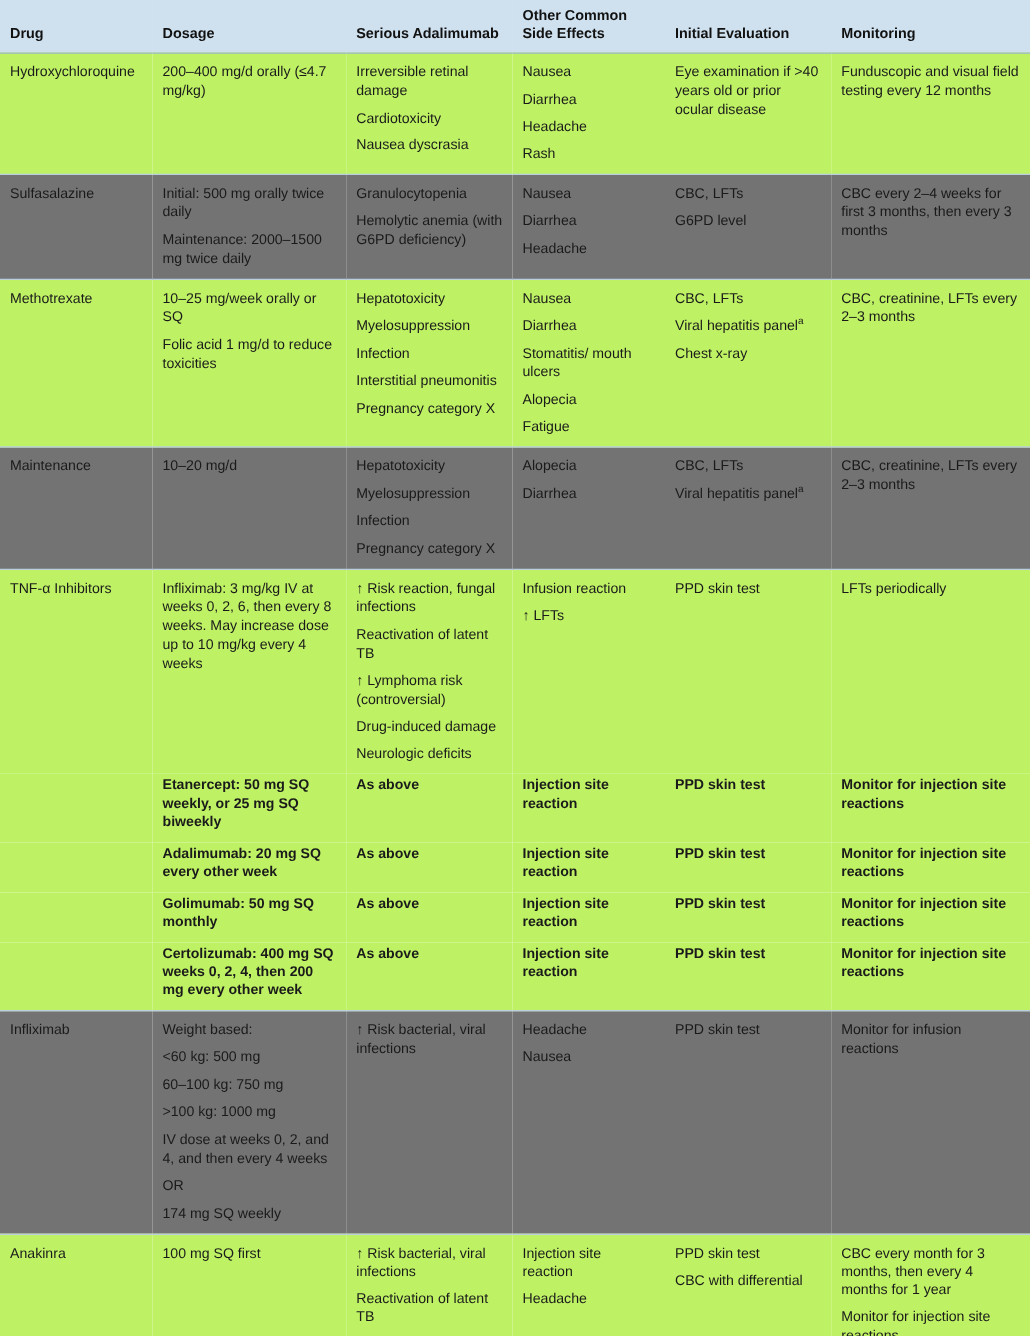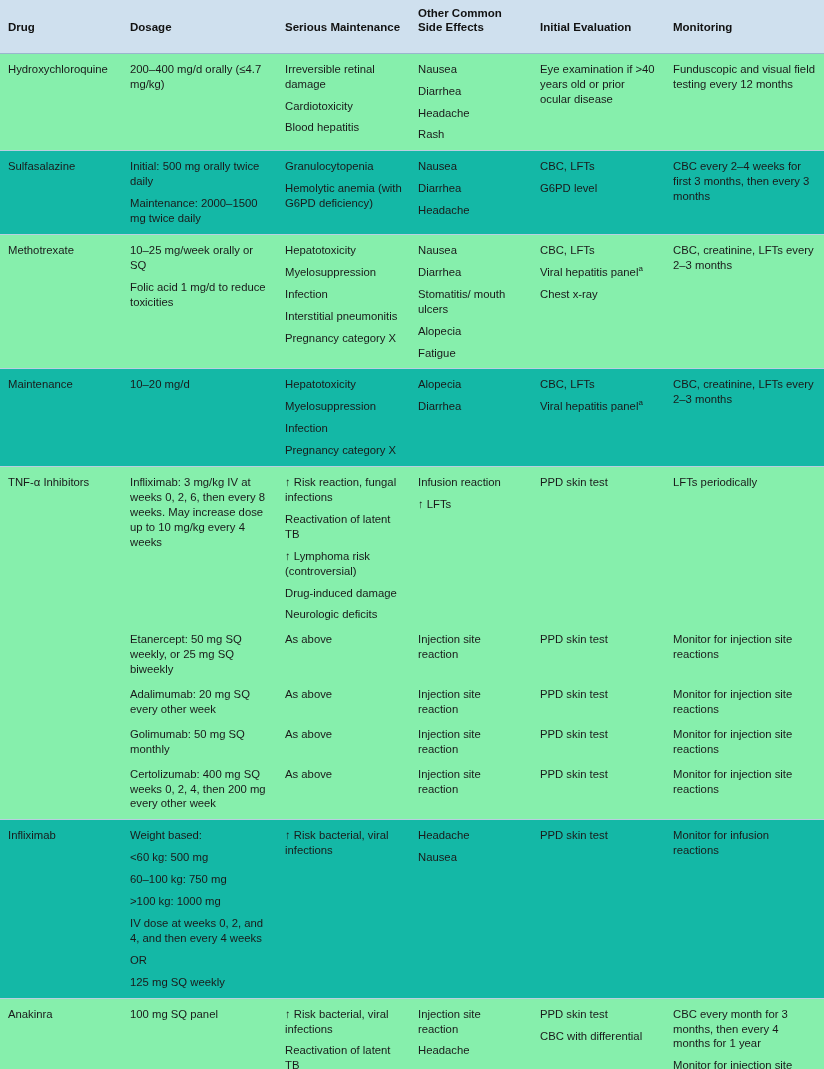--- a/index.html
+++ b/index.html
@@ -22,42 +22,43 @@
   #drug-table col.c-tox      { width: 133px; }
   #drug-table col.c-side     { width: 122px; }
   #drug-table col.c-eval     { width: 133px; }
   #drug-table col.c-mon      { width: 159px; }
 
   thead th {
     text-align: left;
     font-size: 11.5px;
     font-weight: bold;
     color: #111;
-    padding: 6px 8px 18px 8px;
+    padding: 6px 8px 7px 8px;
     vertical-align: bottom;
     background: #cfe0ee;
     border-bottom: 1px solid #9ab6cd;
     line-height: 1.25;
     margin-top: 32px;
   }
   thead tr {
     background: #cfe0ee;
   }
   tbody td {
     font-size: 11.3px;
     line-height: 1.32;
     vertical-align: top;
     padding: 8px 8px 8px 8px;
     border-top: 1px solid #b9cfe0;
   }
-  tbody tr.band-a td { background: #86efac; }
-  tbody tr.band-b td { background: #14b8a6; }
+  tbody tr.band-a td { background: #bef264; }
+  tbody tr.band-b td { background: #737373; }
   tbody tr.sub td {
     border-top: none;
     padding-top: 2px;
+    font-weight: bold;
   }
   .cell-list {
     margin: 0;
     padding: 0;
     list-style: none;
   }
   .cell-list li {
     margin: 0 0 7px 0;
   }
   .cell-list li:last-child {
@@ -81,39 +82,39 @@
       <col class="c-dosage">
       <col class="c-tox">
     <col class="c-side">
       <col class="c-eval">
       <col class="c-mon">
   </colgroup>
   <thead>
     <tr>
       <th>Drug</th>
       <th>Dosage</th>
-      <th>Serious Maintenance</th>
+      <th>Serious Adalimumab</th>
       <th>Other Common Side Effects</th>
       <th>Initial Evaluation</th>
       <th>Monitoring</th>
     </tr>
   </thead>
   <tbody id="table-body">
       <tr class="band-a">
         <td><span class="drugname">Hydroxychloroquine</span></td>
         <td>
           <ul class="cell-list">
             <li>200–400 mg/d orally (≤4.7 mg/kg)</li>
           </ul>
         </td>
         <td>
           <ul class="cell-list">
             <li>Irreversible retinal damage</li>
             <li>Cardiotoxicity</li>
-            <li>Blood hepatitis</li>
+            <li>Nausea dyscrasia</li>
           </ul>
         </td>
         <td>
           <ul class="cell-list">
             <li>Nausea</li>
             <li>Diarrhea</li>
             <li>Headache</li>
             <li>Rash</li>
           </ul>
         </td>
@@ -381,21 +382,21 @@
       <tr class="band-b">
         <td><span class="drugname">Infliximab</span></td>
         <td>
           <ul class="cell-list">
             <li>Weight based:</li>
             <li>&lt;60 kg: 500 mg</li>
             <li>60–100 kg: 750 mg</li>
             <li>&gt;100 kg: 1000 mg</li>
             <li>IV dose at weeks 0, 2, and 4, and then every 4 weeks</li>
             <li>OR</li>
-            <li>125 mg SQ weekly</li>
+            <li>174 mg SQ weekly</li>
           </ul>
         </td>
         <td>
           <ul class="cell-list">
             <li>↑ Risk bacterial, viral infections</li>
           </ul>
         </td>
         <td>
           <ul class="cell-list">
             <li>Headache</li>
@@ -410,21 +411,21 @@
         <td>
           <ul class="cell-list">
             <li>Monitor for infusion reactions</li>
           </ul>
         </td>
       </tr>
       <tr class="band-a">
         <td><span class="drugname">Anakinra</span></td>
         <td>
           <ul class="cell-list">
-            <li>100 mg SQ panel</li>
+            <li>100 mg SQ first</li>
           </ul>
         </td>
         <td>
           <ul class="cell-list">
             <li>↑ Risk bacterial, viral infections</li>
             <li>Reactivation of latent TB</li>
           </ul>
         </td>
         <td>
           <ul class="cell-list">

